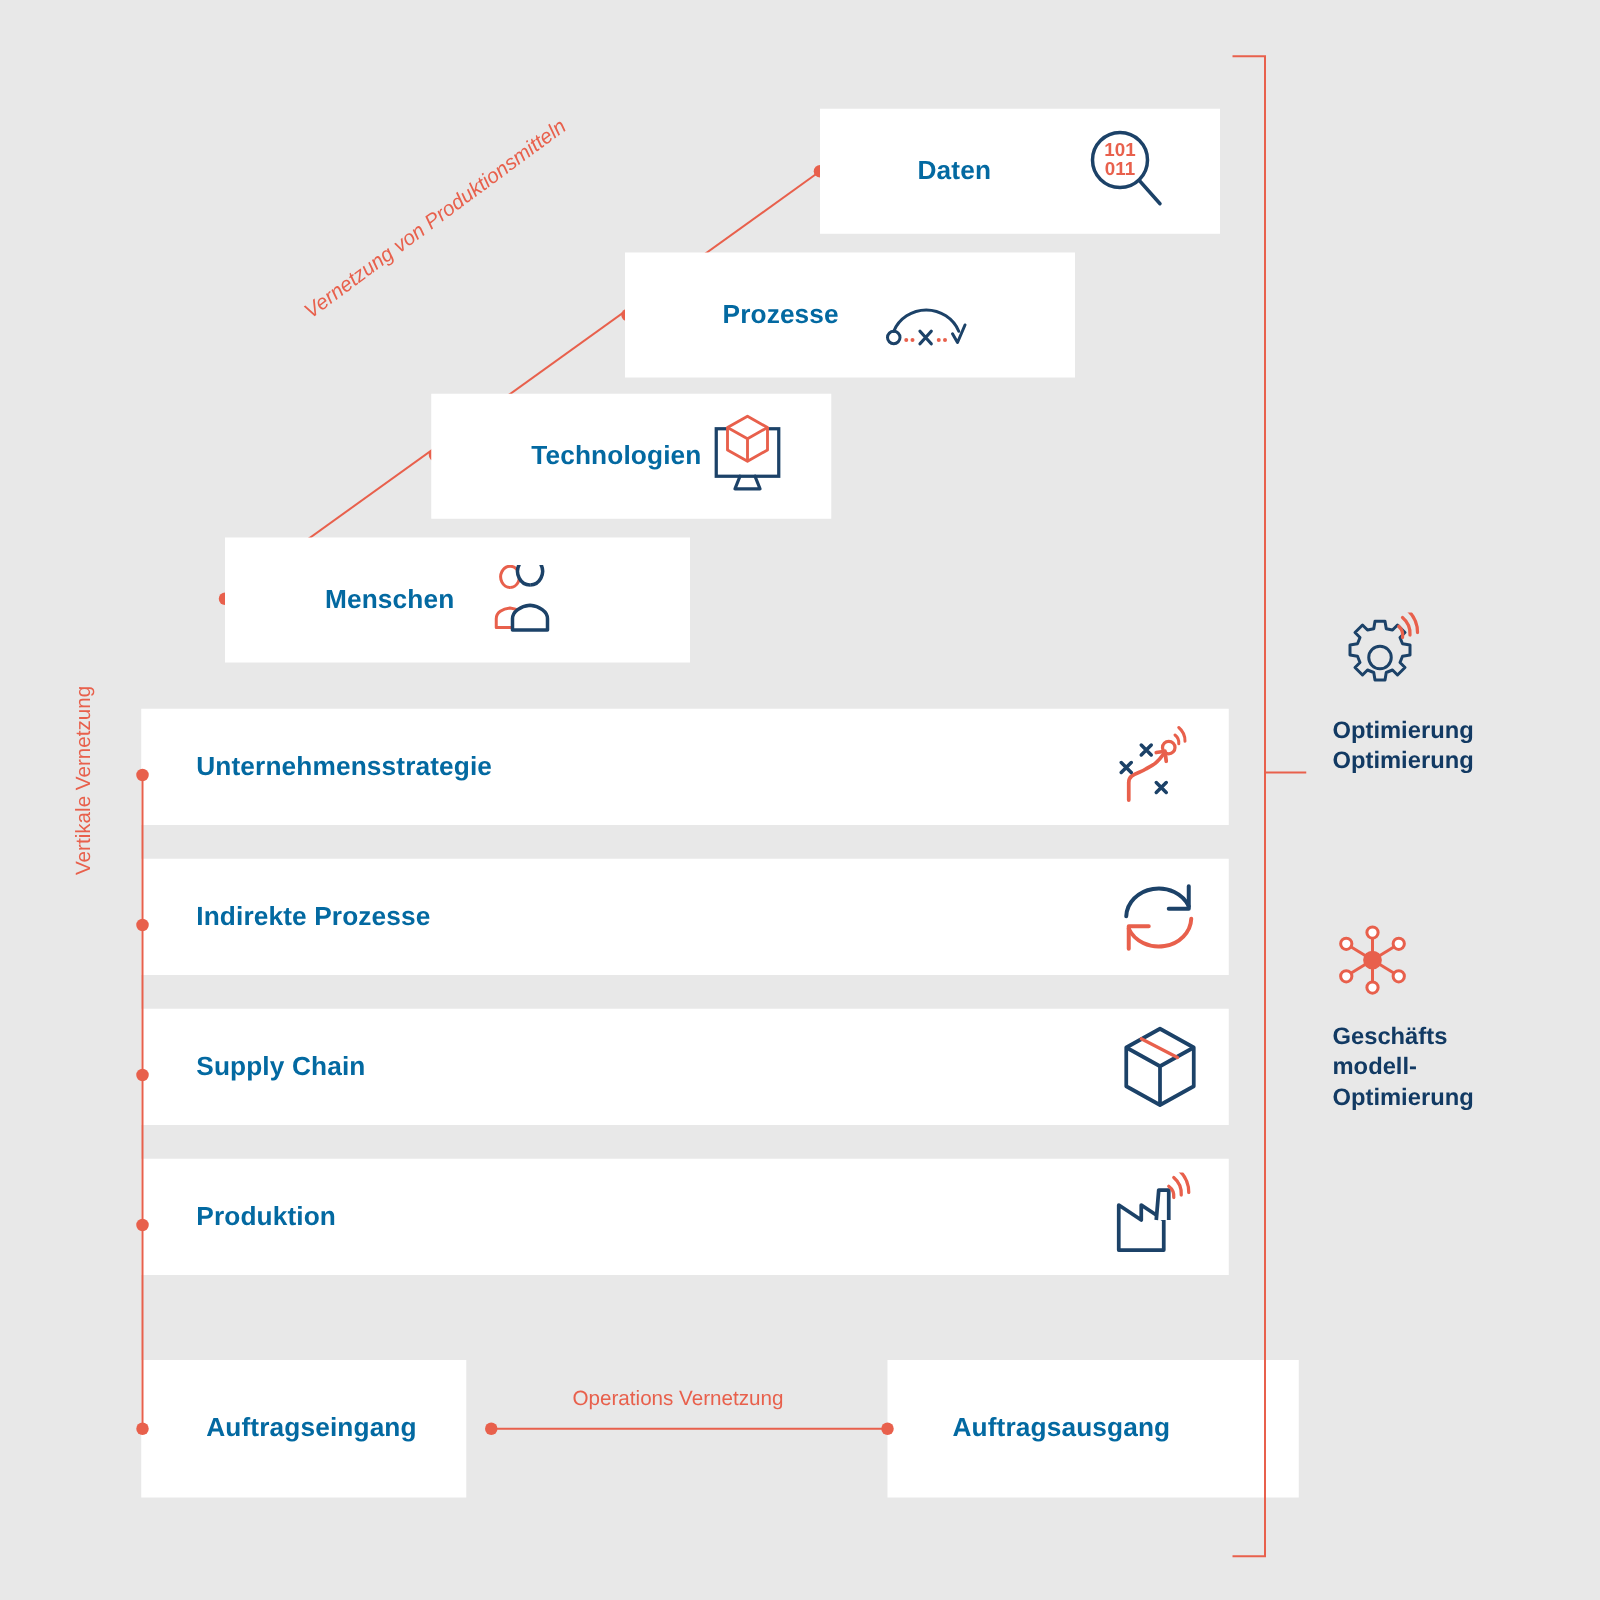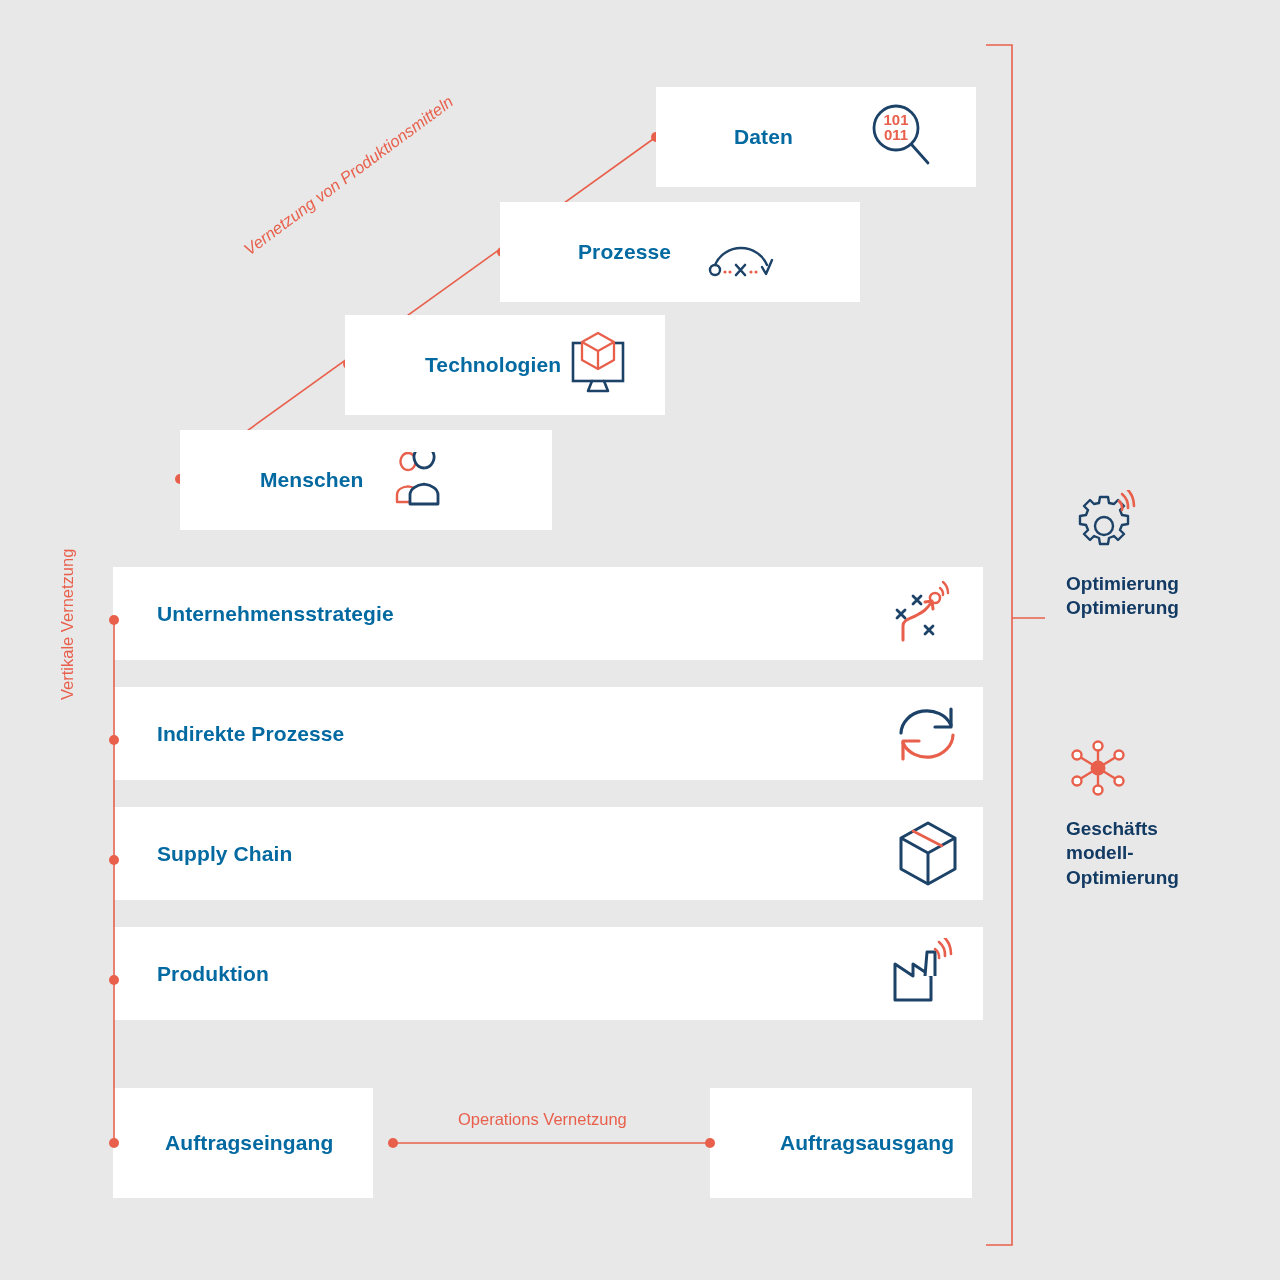--- a/index.html
+++ b/index.html
@@ -84,21 +84,21 @@
   #row-strategie { top: 567px; }
   #row-indirekte { top: 687px; }
   #row-supply    { top: 807px; }
   #row-produktion{ top: 927px; }
 
   
   #card-eingang {
     left: 113px; top: 1088px; width: 260px; height: 110px;
   }
   #card-ausgang {
-    left: 710px; top: 1088px; width: 262px; height: 110px; justify-content: center;
+    left: 710px; top: 1088px; width: 329px; height: 110px;
   }
   #card-eingang .card-label,
   #card-ausgang .card-label {
     font-size: 21px;
     margin-left: 52px;
   }
 
   
   #diagonal-layer, #vertical-layer, #bracket-layer, #horizontal-layer {
     position: absolute;

